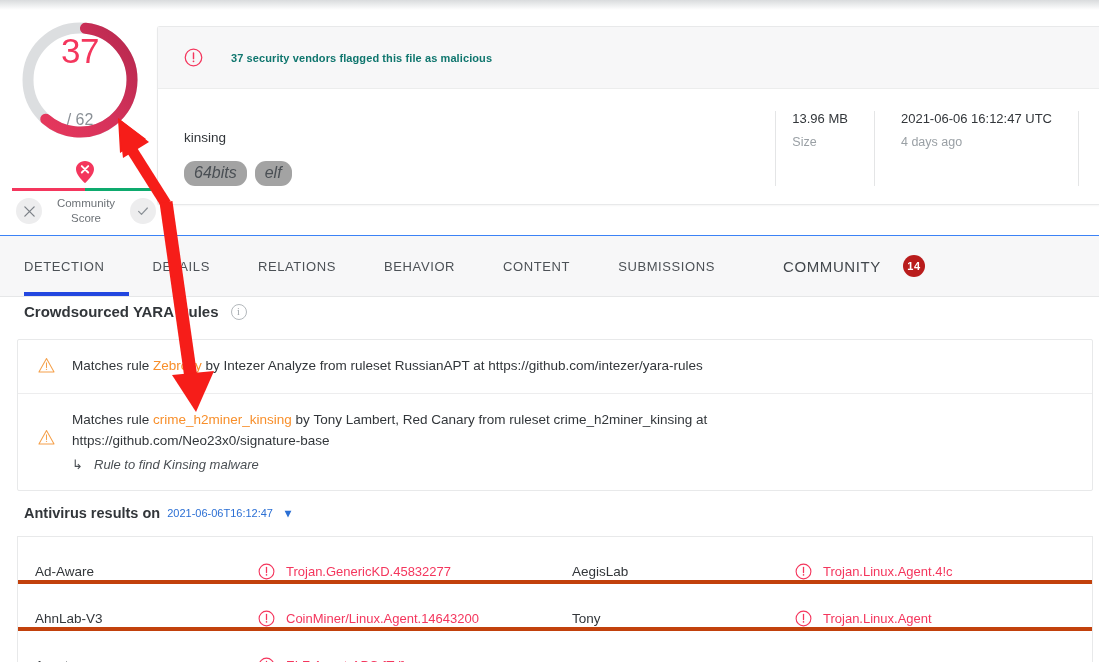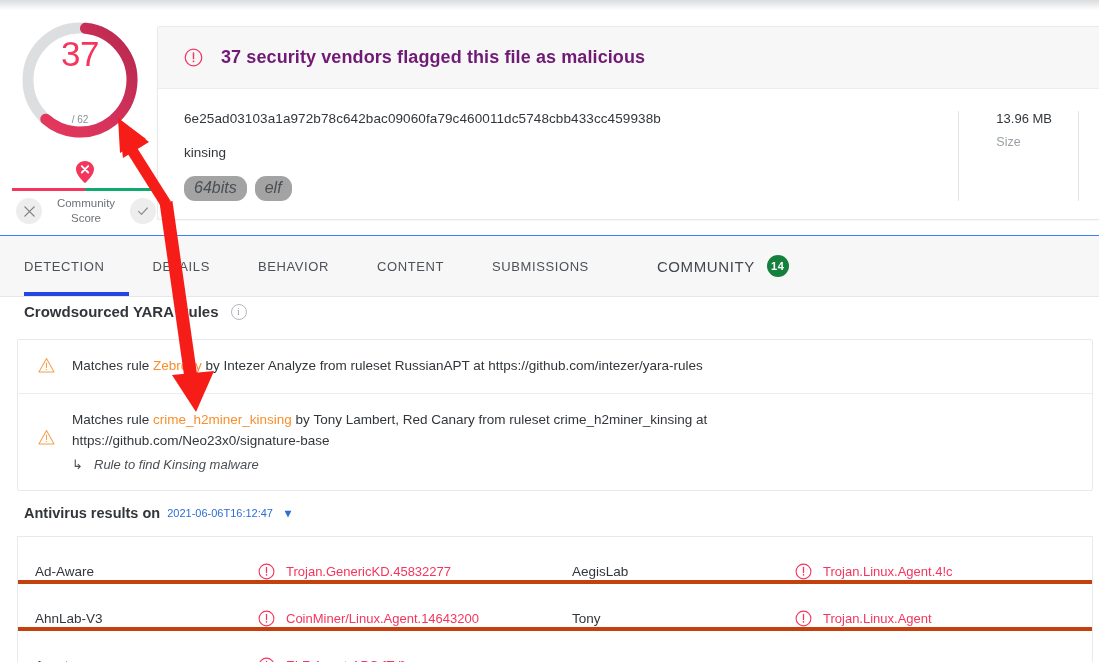--- a/index.html
+++ b/index.html
@@ -53,21 +53,21 @@
     gap: 36px;
   }
   .gauge-num {
     font-size: 35px;
     color: #f4365d;
     line-height: 1;
     font-weight: 400;
     letter-spacing: -0.5px;
   }
   .gauge-den {
-    font-size: 10px;
+    font-size: 16px;
     color: #8a9096;
     margin-top: 8px;
     line-height: 1;
   }
 
   
   .community {
     position: absolute;
     left: 12px;
     top: 150px;
@@ -132,24 +132,24 @@
   .malicious-banner {
     height: 62px;
     background: #f7f7f8;
     border-bottom: 1px solid #eceded;
     display: flex;
     align-items: center;
     padding-left: 26px;
     box-sizing: border-box;
   }
   .banner-text {
-    font-size: 18px;
+    font-size: 11px;
     font-weight: bold;
-    color: #701a75;
-    margin-left: 18px;
+    color: #0f766e;
+    margin-left: 28px;
     letter-spacing: 0.1px;
   }
   .file-row {
     display: flex;
     padding: 22px 0 18px 0;
   }
   .file-main { flex: 1 1 auto; padding-left: 26px; }
   .file-hash {
     font-size: 13.5px;
     color: #32363a;
@@ -169,21 +169,21 @@
     padding: 4px 10px 5px 10px;
     line-height: 1;
     font-style: italic;
   }
   .meta-col {
     flex: 0 0 auto;
     padding: 0 26px;
     border-left: 1px solid #e4e5e6;
     min-height: 56px;
   }
-  .meta-col.first { padding-left: 37px; }
+  .meta-col.first { padding-left: 16px; }
   .meta-val { font-size: 13px; color: #32363a; }
   .meta-sub { font-size: 12.5px; color: #9aa0a5; margin-top: 9px; }
   .meta-spacer { flex: 0 0 21px; border-left: 1px solid #e4e5e6; }
 
   
   .tabbar {
     position: absolute;
     top: 235px; left: 0;
     width: 1099px;
     height: 60px;
@@ -217,24 +217,24 @@
     width: 100%;
     height: 4px;
     background: #2347e0;
   }
   .tab.community-tab {
     font-size: 15px;
     color: #42474c;
     padding-left: 44px;
   }
   .tab-badge {
-    margin-left: 12px;
+    margin-left: 22px;
     width: 22px; height: 22px;
     border-radius: 50%;
-    background: #15803d;
+    background: #b91c1c;
     color: #ffffff;
     font-size: 11px;
     display: flex;
     align-items: center;
     justify-content: center;
     font-weight: bold;
   }
 
   
   .yara-head {
@@ -428,45 +428,51 @@
       <svg width="19" height="19" viewBox="0 0 20 20">
         <circle cx="10" cy="10" r="8.7" fill="none" stroke="#f4365d" stroke-width="1.3"></circle>
         <path d="M10 5.2 L10 11.2" stroke="#f4365d" stroke-width="1.5" stroke-linecap="round"></path>
         <circle cx="10" cy="14" r="0.95" fill="#f4365d"></circle>
       </svg>
       <span class="banner-text">37 security vendors flagged this file as malicious</span>
     </div>
 
     <div class="file-row">
       <div class="file-main">
-        <div class="file-hash">6e25ad03103a1a972b78c642bac09060fa79c460011dc5748cbb433cc459938b</div>
         <div class="file-name">kinsing</div>
         <div class="tags">
           <span class="tag">64bits</span>
           <span class="tag">elf</span>
         </div>
       </div>
       <div class="meta-col first">
         <div class="meta-val">13.96 MB</div>
         <div class="meta-sub">Size</div>
       </div>
+      <div class="meta-col">
+        <div class="meta-val">2021-06-06 16:12:47 UTC</div>
+        <div class="meta-sub">4 days ago</div>
+      </div>
       <div class="meta-spacer"></div>
     </div>
 
   </div>
 </div>
 
 <div class="tabbar">
   <div class="tabs">
     <div class="tab active">
       <span>DETECTION</span>
       <span class="tab-underline"></span>
     </div>
     <div class="tab">
       <span>DETAILS</span>
+    </div>
+    <div class="tab">
+      <span>RELATIONS</span>
     </div>
     <div class="tab">
       <span>BEHAVIOR</span>
     </div>
     <div class="tab">
       <span>CONTENT</span>
     </div>
     <div class="tab">
       <span>SUBMISSIONS</span>
     </div>

